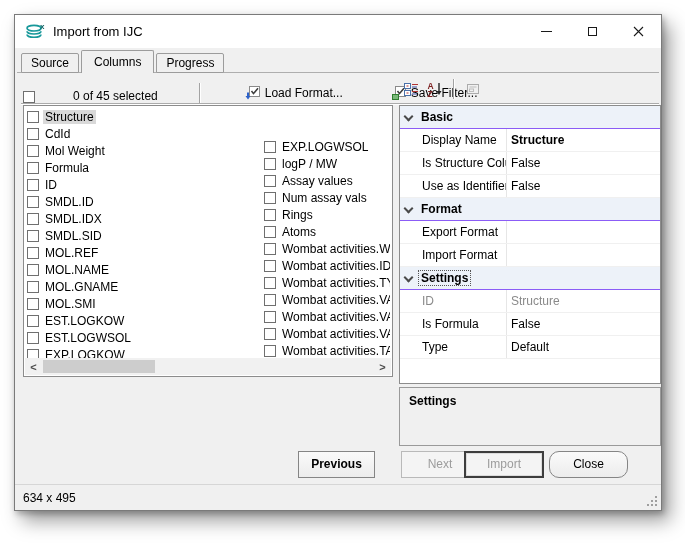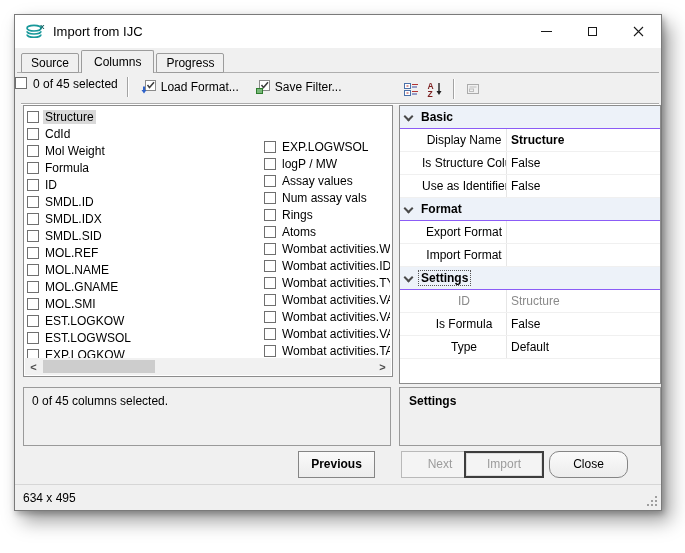--- a/index.html
+++ b/index.html
@@ -24,21 +24,21 @@
 
   
   .tabstrip { position:absolute; left:6px; top:35px; height:23px; display:flex; align-items:flex-end; z-index:2; }
   .tabline  { position:absolute; left:2px; right:2px; top:57px; border-top:1px solid #aeaeae; z-index:1; }
   .tab { position:relative; z-index:2; height:20px; line-height:19px; padding:0 9px;
          font-size:12px; color:#000; background:#f0f0f0;
          border:1px solid #9c9c9c; border-radius:2px 2px 0 0; margin-right:2px; }
   .tab.active { height:23px; line-height:22px; padding:0 12px; border-bottom:none; background:#f0f0f0; }
 
   
-  .toolbar-left { position:absolute; left:0; top:62px; height:26px; display:flex; align-items:flex-start; z-index:2; }
+  .toolbar-left { position:absolute; left:8px; top:62px; height:26px; display:flex; align-items:flex-end; z-index:2;gap:32px; }
   .cb { display:inline-block; width:12px; height:12px; background:#fff; border:1px solid #6f6f6f; flex:0 0 auto; }
   .tb-label { font-size:12px; margin-left:6px; white-space:nowrap; }
   .vsep { width:0; height:20px; border-left:1px solid #a3a3a3; border-right:1px solid #ffffff; margin:0 9px; }
   .tb-btn { display:flex; align-items:center; font-size:12px; padding:2px 3px; white-space:nowrap; }
   .tb-btn svg { margin-right:4px; }
   .toolbar-rule { position:absolute; left:6px; right:2px; top:88px; height:2px;
                   border-top:1px solid #ababab; border-bottom:1px solid #ffffff; }
   .toolbar-right { position:absolute; left:384px; top:61px; height:26px; display:flex; align-items:center; z-index:2; }
   .pg-btn { width:24px; height:24px; display:flex; align-items:center; justify-content:center; }
 
@@ -70,21 +70,21 @@
   .pgrid { position:absolute; left:384px; top:90px; width:262px; height:279px; background:#fff;
            border:1px solid #8c8c8c; overflow:hidden; }
   .pgrid-cat { height:23px; display:flex; align-items:center; background:#edf2f9;
                border-bottom:1px solid #8b5cf6; }
   .chev { width:7px; height:7px; border-left:2px solid #4a4a4a; border-bottom:2px solid #4a4a4a;
           transform:rotate(-45deg); margin:0 7px 2px 5px; flex:0 0 auto; }
   .cat-label { font-size:12px; font-weight:bold; color:#000; padding:0 2px; }
   .cat-label.focused { outline:1px dotted #555; }
   .pgrid-row { height:23px; display:flex; align-items:center; border-bottom:1px solid #f0f0f0; }
   .pname { margin-left:22px; width:85px; flex:0 0 auto; font-size:12px; white-space:nowrap;
-           overflow:hidden; border-right:1px solid #e6e6e6; height:100%; line-height:22px;text-align:center; }
+           overflow:hidden; border-right:1px solid #e6e6e6; height:100%; line-height:22px; }
   .pvalue { flex:1; font-size:12px; white-space:nowrap; overflow:hidden; padding-left:4px; }
   .pvalue.bold { font-weight:bold; }
   .ro { color:#8a8a8a; }
 
   
   .btn { position:absolute; top:436px; height:27px; font-size:12px; text-align:center;
          line-height:24px; background:linear-gradient(#fafafa,#ececec); border:1px solid #858585; color:#000; }
   #btn-previous { left:283px; width:77px;font-weight:bold; }
   #btn-next     { left:366px; width:78px; border-color:#b9b9b9; color:#9c9c9c; background:#f4f4f4;margin-left:20px; }
   #btn-import   { left:449px; width:80px; border:2px solid #3d3d3d; color:#9c9c9c;
@@ -367,23 +367,20 @@
         <div class="pgrid-row">
           <span class="pname">Is Formula</span>
           <span class="pvalue">False</span>
         </div>
         <div class="pgrid-row">
           <span class="pname">Type</span>
           <span class="pvalue">Default</span>
         </div>
       </div>
 
-    <div class="panelbox" id="left-status">
-      <span>0 of 45 columns selected.</span>
-    </div>
     <div class="panelbox" id="desc-panel">
       <span>Settings</span>
     </div>
 
     <div class="btn" id="btn-previous">Previous</div>
     <div class="btn" id="btn-next">Next</div>
     <div class="btn" id="btn-import">Import</div>
     <div class="btn" id="btn-close">Close</div>
 
     <div class="statusbar">

